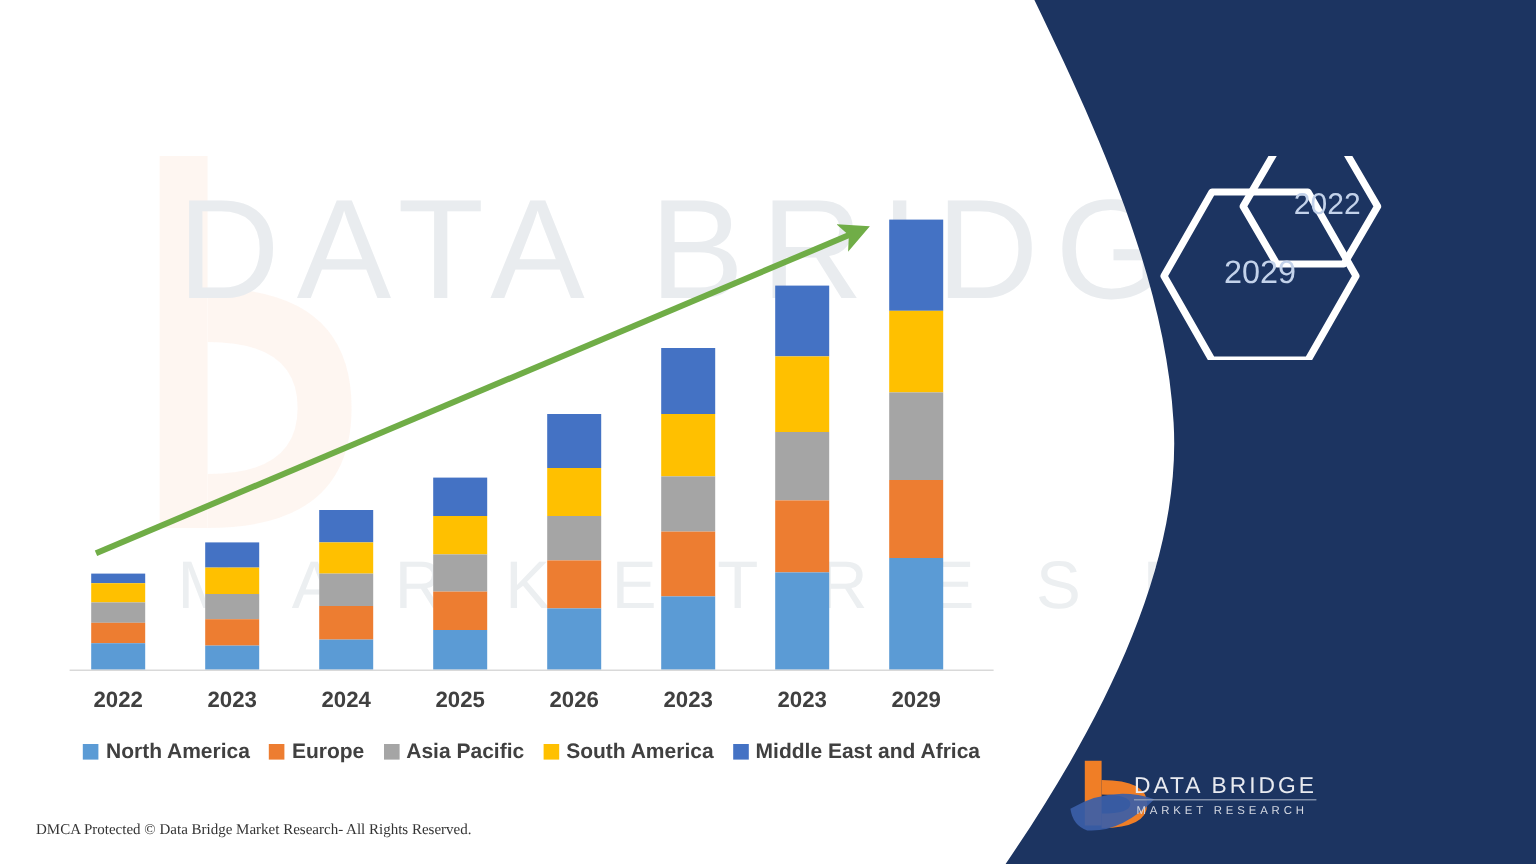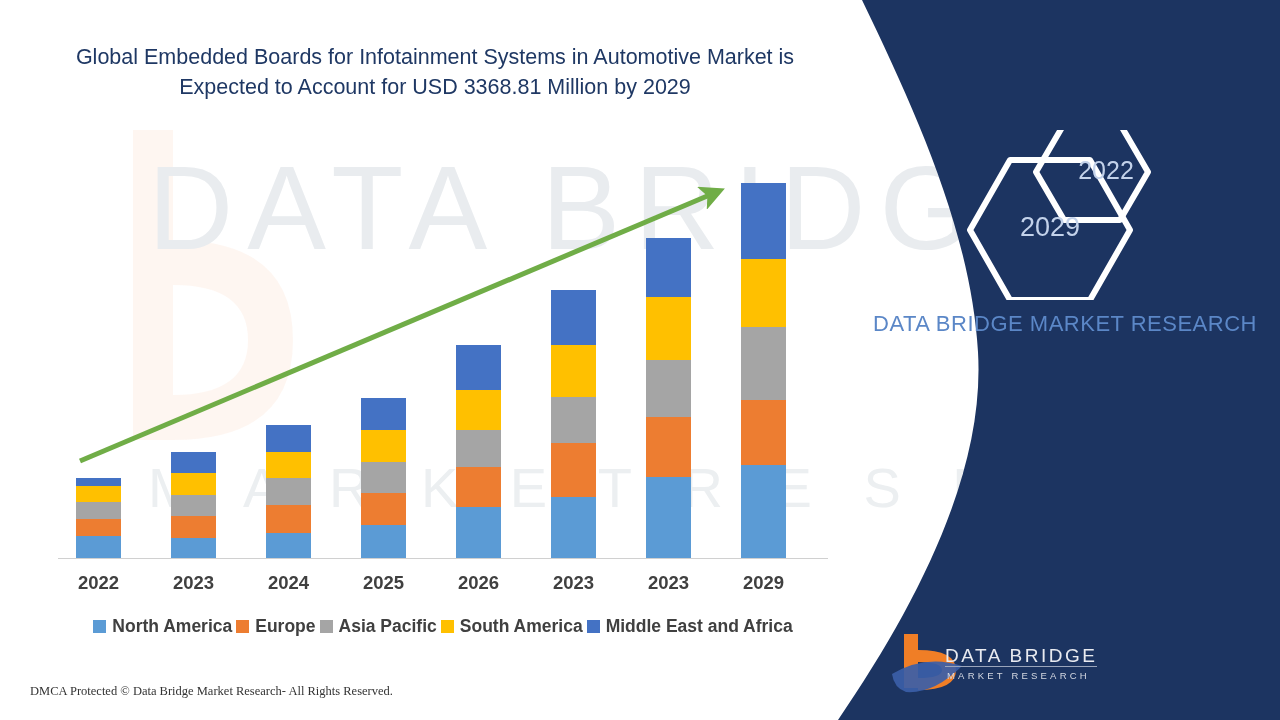--- a/index.html
+++ b/index.html
@@ -100,21 +100,21 @@
     color: #404040;
   }
 
   .legend {
     position: absolute;
     left: 58px; top: 616px;
     width: 770px;
     display: flex;
     justify-content: center;
     align-items: flex-start;
-    gap: 4px;
+    gap: 16px;
     z-index: 5;
   }
   .legend-item { display: flex; align-items: center; gap: 6px; }
   .legend-swatch { width: 13px; height: 13px; display: block; }
   .legend-label {
     font-size: 17.5px;
     font-weight: bold;
     color: #404040;
     white-space: nowrap;
   }
@@ -221,21 +221,20 @@
 
   <div class="watermark">
     <svg class="wm-b" viewBox="0 0 260 330">
       <path d="M55 10 L95 10 L95 320 L55 320 Z" fill="#fdece2"></path>
       <path d="M95 120 Q215 120 215 220 Q215 320 95 320 L95 275 Q170 275 170 220 Q170 165 95 165 Z" fill="#fdece2"></path>
     </svg>
     <div class="wm-text">DATA BRIDGE</div>
     <div class="wm-text2">M A R K E T   R E S E A R C H</div>
   </div>
 
-  <div class="chart-title">Global Embedded Boards for Infotainment Systems in Automotive Market is Expected to Account for USD 3368.81 Million by 2029</div>
 
   <div class="plot">
     <svg width="860" height="600" style="position:absolute;left:0;top:0;">
       <defs>
         <marker id="arrowhead" markerWidth="5" markerHeight="5" refX="2.2" refY="2.5" orient="auto">
           <polygon points="0,0 5,2.5 0,5 1.2,2.5" fill="#70ad47"></polygon>
         </marker>
       </defs>
       <line id="arrow-line" x1="80" y1="461" x2="712" y2="194" stroke="#70ad47" stroke-width="5" marker-end="url(#arrowhead)"></line>
     </svg>
@@ -350,21 +349,20 @@
         <g>
           <polygon points="1126,0" fill="none"></polygon>
         </g>
         <polygon points="160,170 120,100 160,30 240,30 280,100 240,170" fill="none" stroke="#ffffff" stroke-width="6" stroke-linejoin="round"></polygon>
         <polygon points="214,90 186,42 214,-6 270,-6 298,42 270,90" fill="none" stroke="#ffffff" stroke-width="6" stroke-linejoin="round"></polygon>
       </svg>
       <div class="hex-label" id="hex-2029" style="left:150px;top:82px;width:100px;font-size:27px;">2029</div>
       <div class="hex-label" id="hex-2022" style="left:206px;top:26px;width:100px;font-size:25px;">2022</div>
     </div>
 
-    <div class="brand-text">DATA BRIDGE MARKET RESEARCH</div>
   </div>
 
   <svg class="logo" viewBox="0 0 220 70">
     <path d="M14 4 L28 4 L28 58 L14 58 Z" fill="#f07e26"></path>
     <path d="M28 20 Q66 20 66 40 Q66 60 28 60 L28 48 Q52 48 52 40 Q52 32 28 32 Z" fill="#f07e26"></path>
     <path d="M2 44 Q36 24 72 36 Q44 64 16 62 Q4 58 2 44 Z" fill="#3b5ea8" opacity="0.92"></path>
   </svg>
   <div class="logo-name">DATA BRIDGE</div>
   <div class="logo-rule"></div>
   <div class="logo-sub">MARKET RESEARCH</div>

